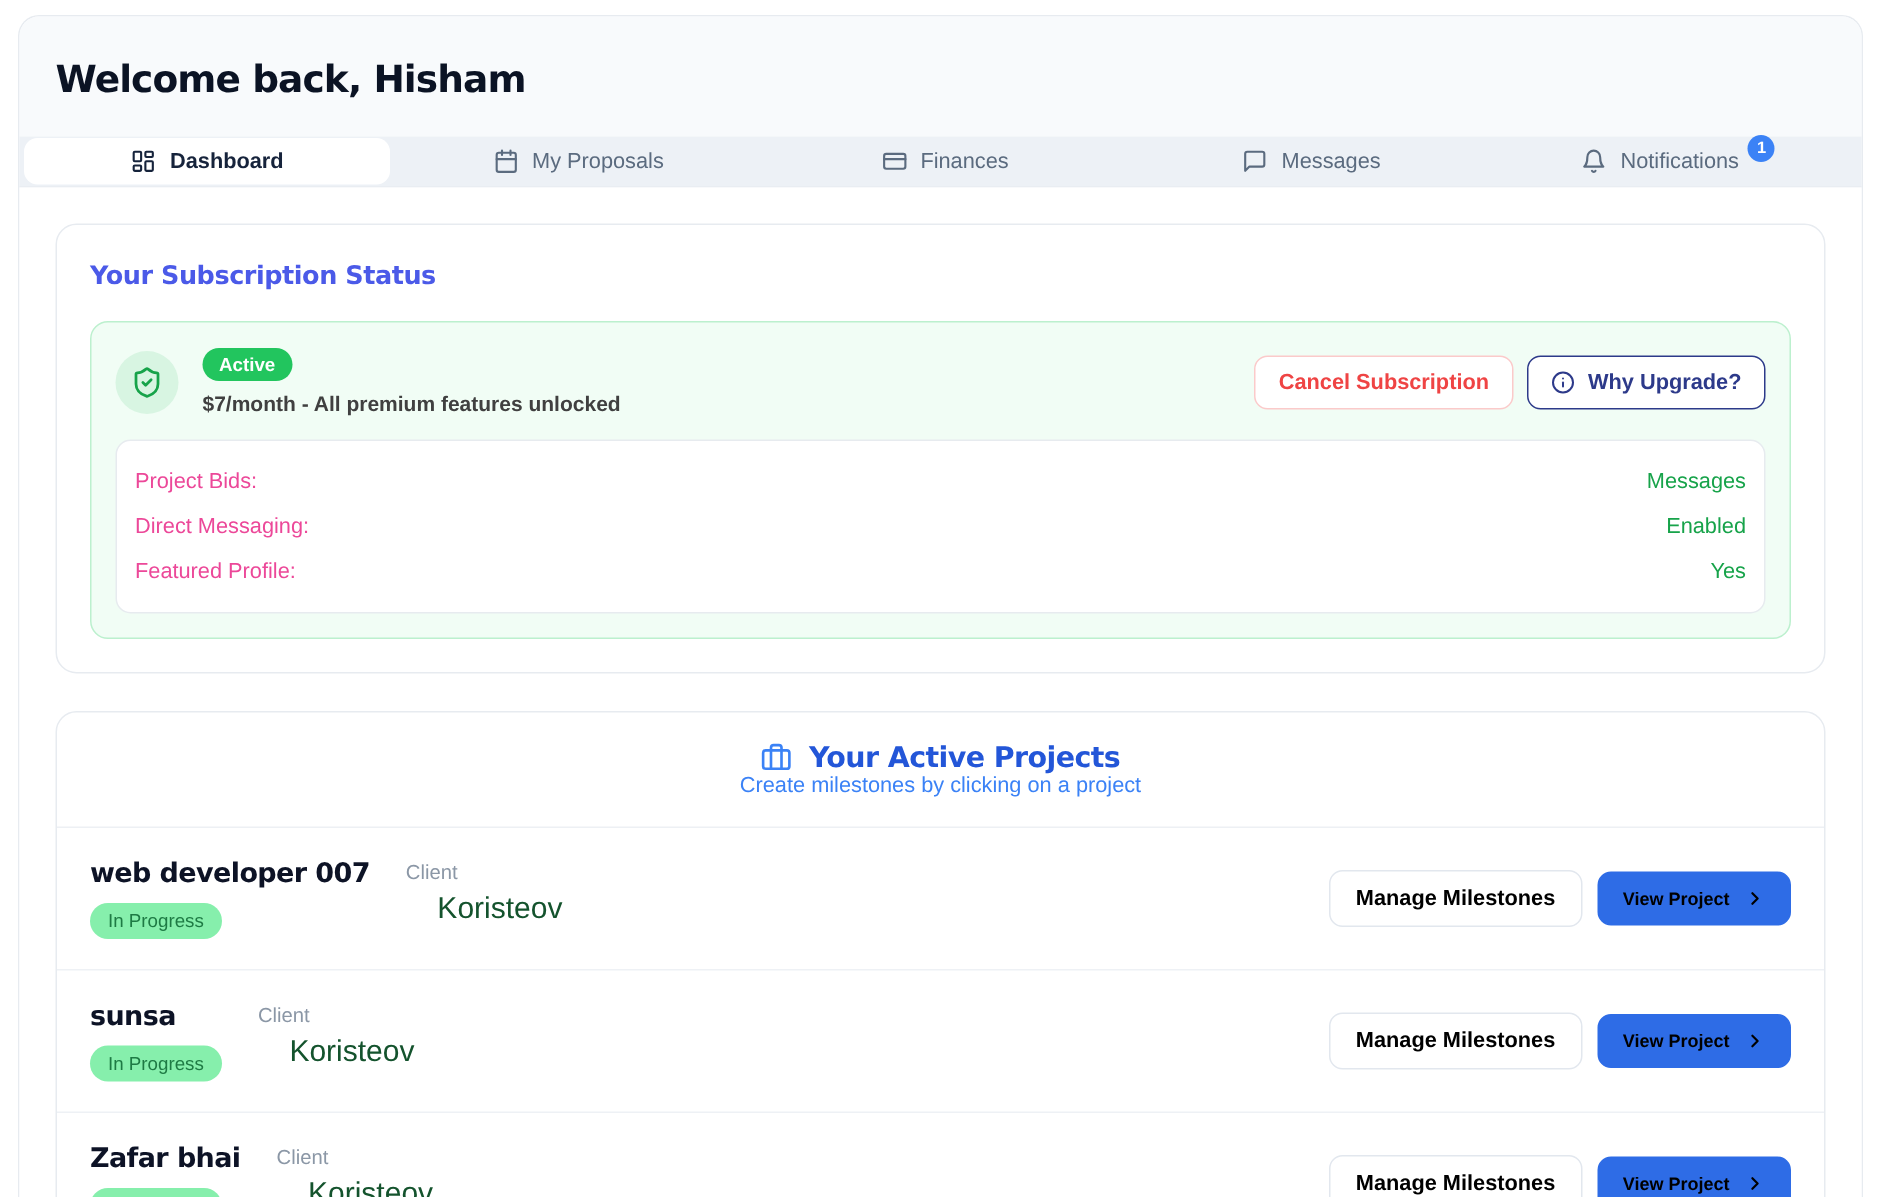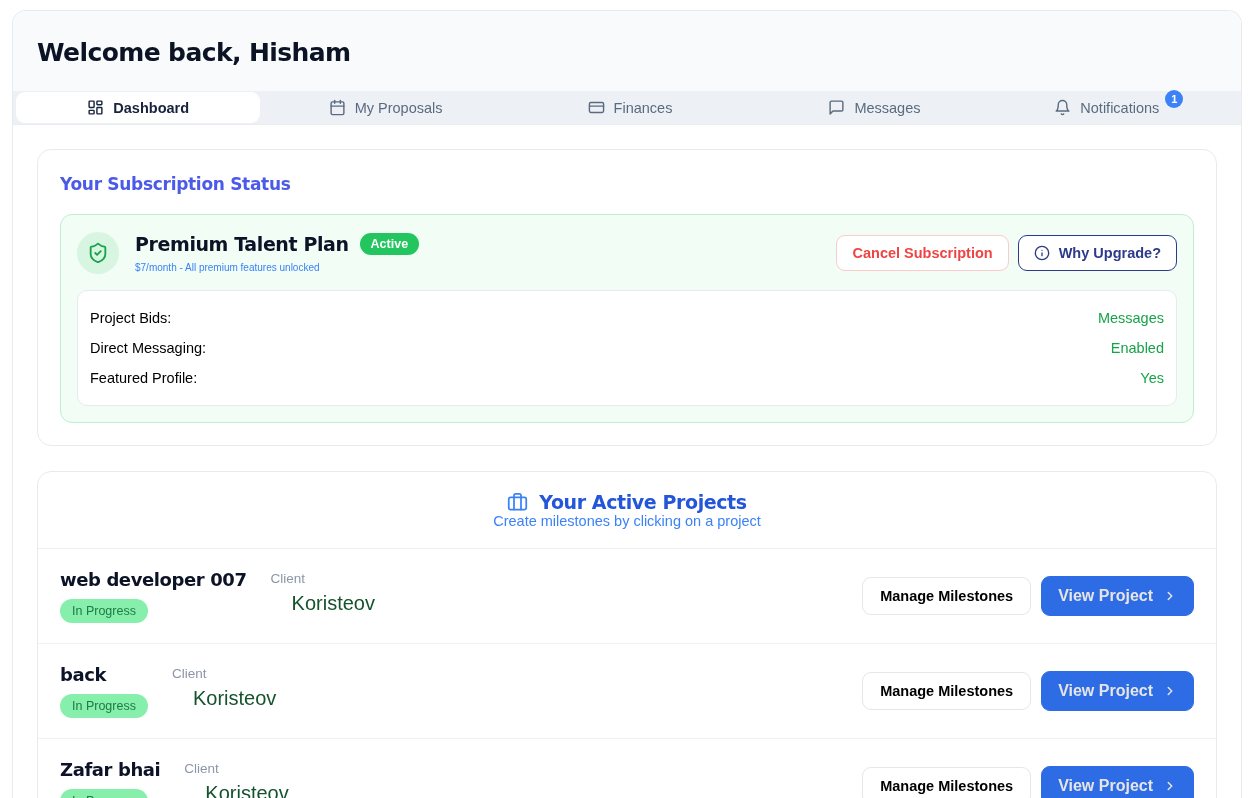--- a/index.html
+++ b/index.html
@@ -109,42 +109,42 @@
     font-weight: 700;
     font-size: 19px;
     letter-spacing: -0.4px;
     color: #0d1326;
   }
   .active-badge {
     background: #22c55e; color: #ffffff;
     font-size: 12.5px; font-weight: 700;
     padding: 4px 11px; border-radius: 999px;
   }
-  .plan-desc { font-size: 10px; color: #3b82f6; margin-top: 7px; }
+  .plan-desc { font-size: 14px; color: #404040; margin-top: 7px; font-weight: bold; }
   .plan-actions { display: flex; gap: 9px; }
   .btn { cursor: pointer; background: #fff; border-radius: 9px; font-family: "Liberation Sans", sans-serif; }
   .btn-upgrade {
     display: flex; align-items: center; gap: 9px;
     border: 1.5px solid #2d3a8a; color: #2d3a8a;
     padding: 8px 15px; font-size: 14.5px; font-weight: 700;
   }
   .btn-upgrade svg { width: 16px; height: 16px; }
   .btn-cancel {
     border: 1px solid #fbcaca; color: #ef4444;
     padding: 9px 15px; font-size: 14.5px; font-weight: 700;
   }
   .features {
     margin-top: 16px;
     background: #ffffff;
     border: 1px solid #e7ebef;
     border-radius: 10px;
     padding: 12px 12px;
   }
   .feature-row { display: flex; justify-content: space-between; align-items: center; padding: 7px 0; font-size: 14.5px; }
-  .feature-label { color: #000000; }
+  .feature-label { color: #ec4899; }
   .feature-value { color: #17a34a; }
 
   
   .proj-header {
     display: flex; justify-content: space-between; align-items: center;
     padding: 19px 22px;
     border-bottom: 1px solid #edf0f4;
     flex-direction: column;
   }
   .proj-heading {
@@ -174,22 +174,22 @@
   }
   .client-label { font-size: 13.5px; color: #8b97a6; padding-top: 2px; }
   .client-name { margin-top: 6px; font-size: 20px; color: #14532d; margin-left: 21px; }
   .row-actions { display: flex; align-items: center; gap: 10px; }
   .btn-manage {
     border: 1px solid #e2e7ee; color: #000000;
     padding: 10px 17px; font-size: 14.5px; font-weight: 700;
   }
   .btn-view {
     display: flex; align-items: center; gap: 10px;
-    background: #2e6ce6; border: 1px solid #2e6ce6; color: #e5e5e5;
-    padding: 10px 16px; font-size: 16px; font-weight: 700;
+    background: #2e6ce6; border: 1px solid #2e6ce6; color: #000000;
+    padding: 10px 16px; font-size: 12px; font-weight: 700;
     border-radius: 9px; cursor: pointer;
   }
   .btn-view svg { width: 14px; height: 14px; }
 </style>
 </head>
 <body>
 
 <div class="app">
 
   <div class="welcome">
@@ -257,21 +257,20 @@
         <div class="plan-top">
           <div class="plan-left">
             <div class="icon-circle">
               <svg viewBox="0 0 24 24" fill="none" stroke="currentColor" stroke-width="2" stroke-linecap="round" stroke-linejoin="round">
                   <path d="M20 13c0 5-3.5 7.5-7.66 8.95a1 1 0 0 1-.67-.01C7.5 20.5 4 18 4 13V6a1 1 0 0 1 1-1c2 0 4.5-1.2 6.24-2.72a1.17 1.17 0 0 1 1.52 0C14.51 3.81 17 5 19 5a1 1 0 0 1 1 1z"></path>
                   <path d="m9 12 2 2 4-4"></path>
                 </svg>
             </div>
             <div>
               <div class="plan-name-row">
-                <span class="plan-name">Premium Talent Plan</span>
                 <span class="active-badge">Active</span>
               </div>
               <div class="plan-desc">$7/month - All premium features unlocked</div>
             </div>
           </div>
           <div class="plan-actions">
             <button class="btn btn-cancel">Cancel Subscription</button>
             <button class="btn btn-upgrade">
               <span>
                 <svg viewBox="0 0 24 24" fill="none" stroke="currentColor" stroke-width="2" stroke-linecap="round" stroke-linejoin="round" style="display:block">
@@ -336,21 +335,21 @@
                   <path d="m9 18 6-6-6-6"></path>
                 </svg>
             </span>
           </button>
         </div>
       </div>
 
       <div class="proj-row">
         <div class="row-left">
           <div>
-            <div class="proj-title">back</div>
+            <div class="proj-title">sunsa</div>
             <span class="status-badge">In Progress</span>
           </div>
           <div>
             <div class="client-label">Client</div>
             <div class="client-name">Koristeov</div>
           </div>
         </div>
         <div class="row-actions">
           <button class="btn btn-manage">Manage Milestones</button>
           <button class="btn-view">

